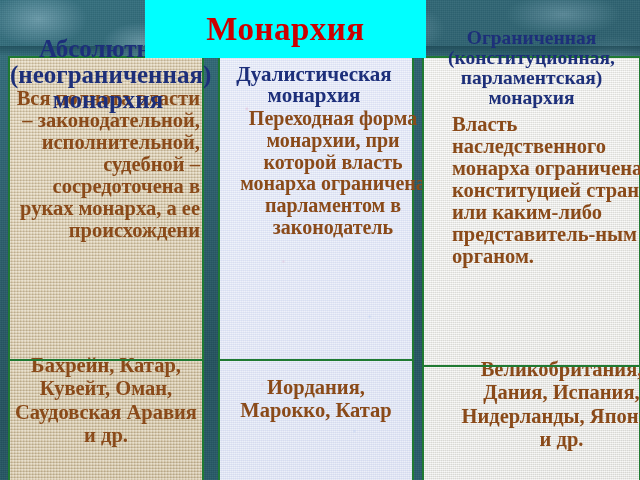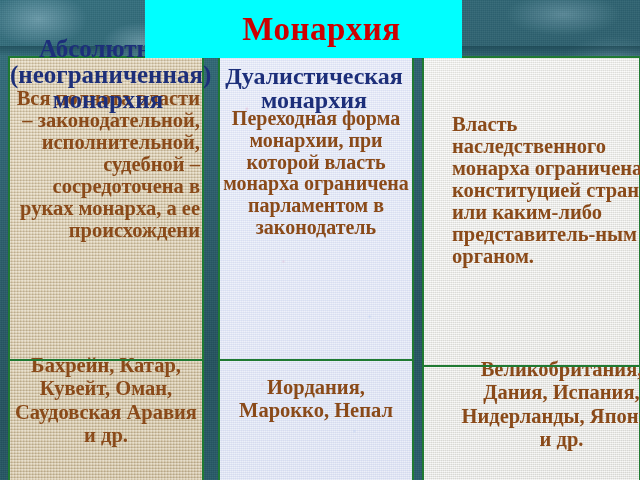--- a/index.html
+++ b/index.html
@@ -37,21 +37,20 @@
     position:absolute;left:0;width:640px;height:10px;top:46px;
     background:linear-gradient(180deg,rgba(20,60,72,.55),rgba(20,60,72,0));
   }
 
   
   #title-box{
     position:absolute;left:145px;top:0;width:281px;height:58px;
     background:#00ffff;
     display:flex;align-items:center;justify-content:center;
     z-index:6;
-    padding-left:36px;
   }
   #title-text{
     color:#cc0000;font-size:33px;font-weight:bold;
     letter-spacing:.5px;line-height:1;white-space:nowrap;
   }
 
   
   .col{
     position:absolute;
     border:2px solid #1f7a32;
@@ -97,21 +96,21 @@
   .col-head{
     position:absolute;left:0;right:0;
     color:#1d2f7a;font-weight:bold;text-align:center;
     line-height:1.02;z-index:5;pointer-events:none;
   }
   #head-absolute{
     top:-22px;left:-4px;width:196px;
     text-align:center;font-size:25px;padding-left:4px;
   }
   #head-dual{
-    top:6px;width:188px;font-size:24px;
+    top:6px;width:188px;font-size:21px;
   }
   #head-limited{
     top:-30px;width:215px;font-size:19.5px;
   }
 
   
   .col-body{
     position:absolute;left:0;width:100%;
     color:#8a4a19;font-weight:bold;
     z-index:4;pointer-events:none;
@@ -161,22 +160,23 @@
 
 <div class="col tex-linen" id="col-absolute">
   <div class="col-head" id="head-absolute">Абсолютная (неограниченная) монархия</div>
   <div class="col-body" id="body-absolute" style="height: 273px; overflow: hidden; text-align: right;">Вся полнота власти – законодательной, исполнительной, судебной – сосредоточена в руках монарха, а ее происхождени</div>
   <div class="col-divider" id="div-absolute"></div>
   <div class="col-countries" id="countries-absolute">Бахрейн, Катар, Кувейт, Оман, Саудовская Аравия и др.</div>
 </div>
 
 <div class="col tex-lavender" id="col-dual">
   <div class="col-head" id="head-dual">Дуалистическая монархия</div>
-  <div class="col-body" id="body-dual" style="height: 253px; overflow: hidden;">Переходная форма монархии, при которой власть монарха ограничена парламентом в законодатель</div>
+  <div class="col-body" id="body-dual" style="height: 253px; overflow: hidden; margin-left: 17px;">Переходная форма монархии, при которой власть монарха ограничена парламентом в законодатель</div>
   <div class="col-divider" id="div-dual"></div>
-  <div class="col-countries" id="countries-dual">Иордания, Марокко, Непал</div>
+  <div class="col-countries" id="countries-dual">Иордания, Марокко, Катар</div>
 </div>
 
 <div class="col tex-paper" id="col-limited">
+  <div class="col-head" id="head-limited">Ограниченная (конституционная, парламентская) монархия</div>
   <div class="col-body" id="body-limited" style="height: 253px; overflow: hidden; margin-left: 24px;">Власть наследственного монарха ограничена конституцией страны или каким-либо представитель-ным органом.</div>
   <div class="col-divider" id="div-limited"></div>
   <div class="col-countries" id="countries-limited">Великобритания, Дания, Испания, Нидерланды, Япония и др.</div>
 </div>
 
 </body></html>

